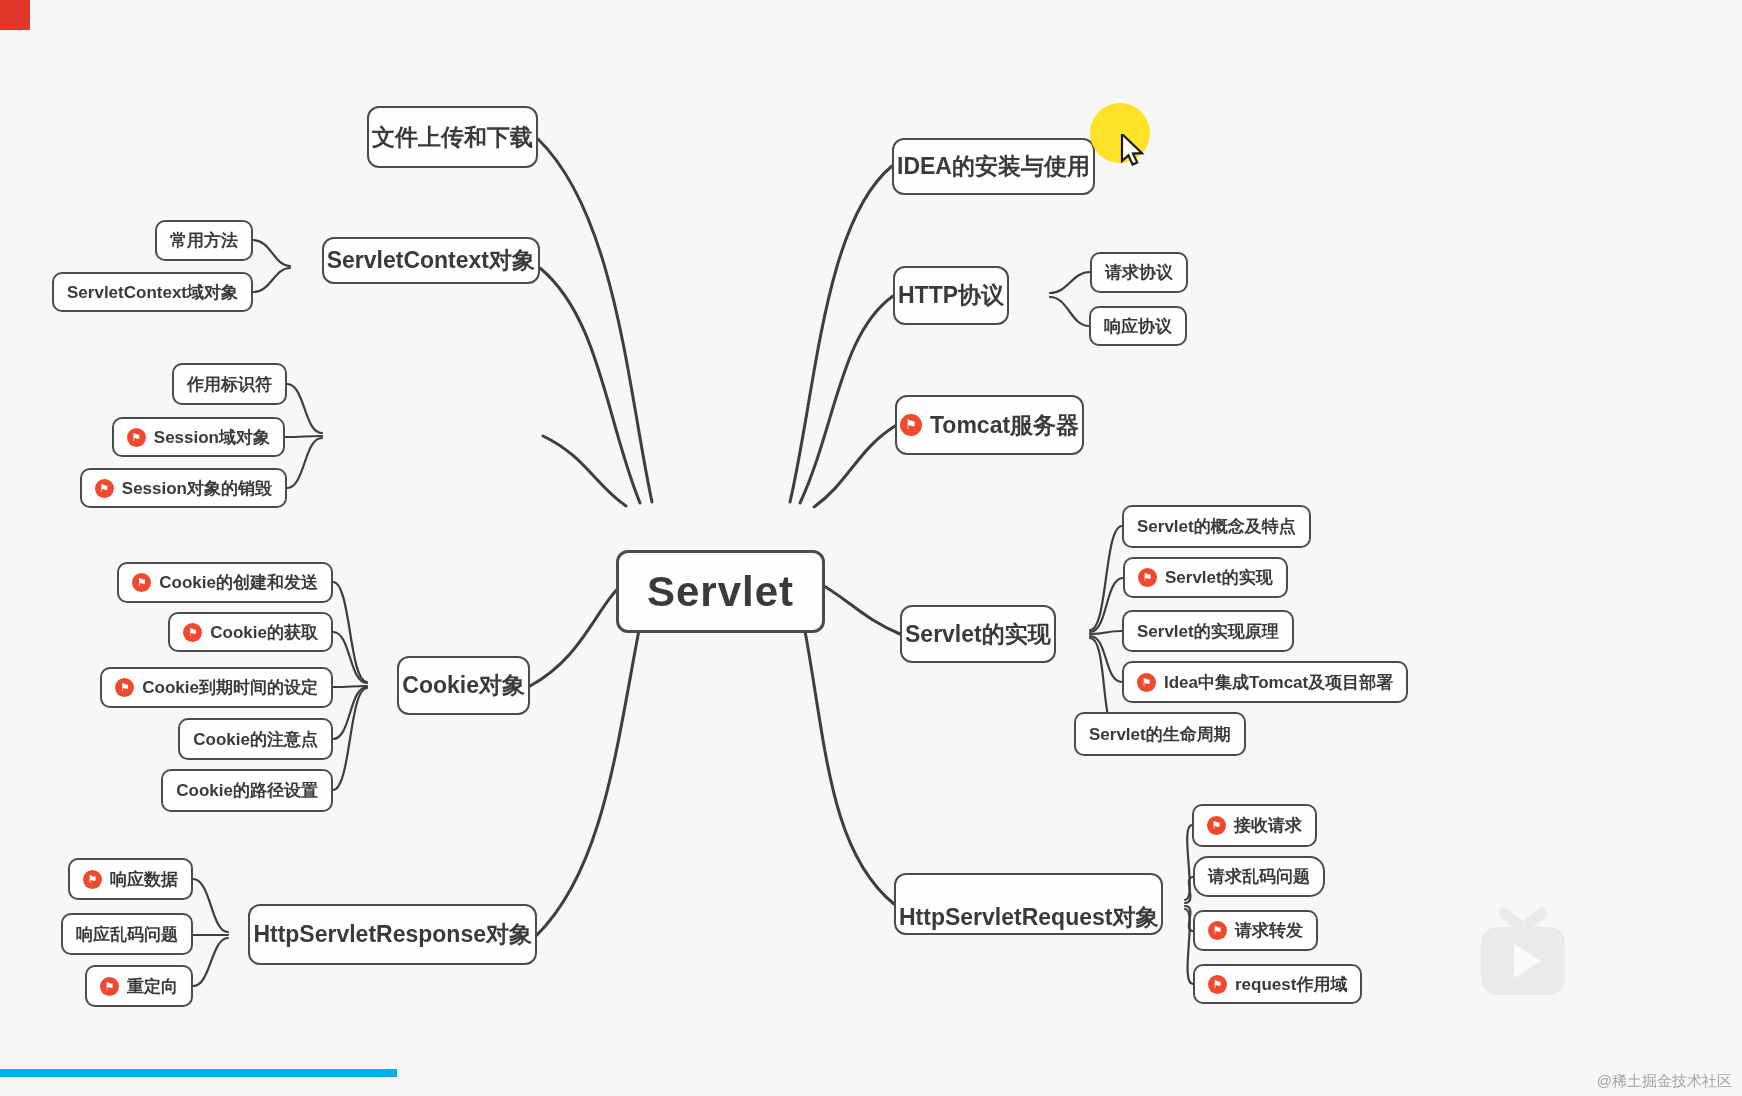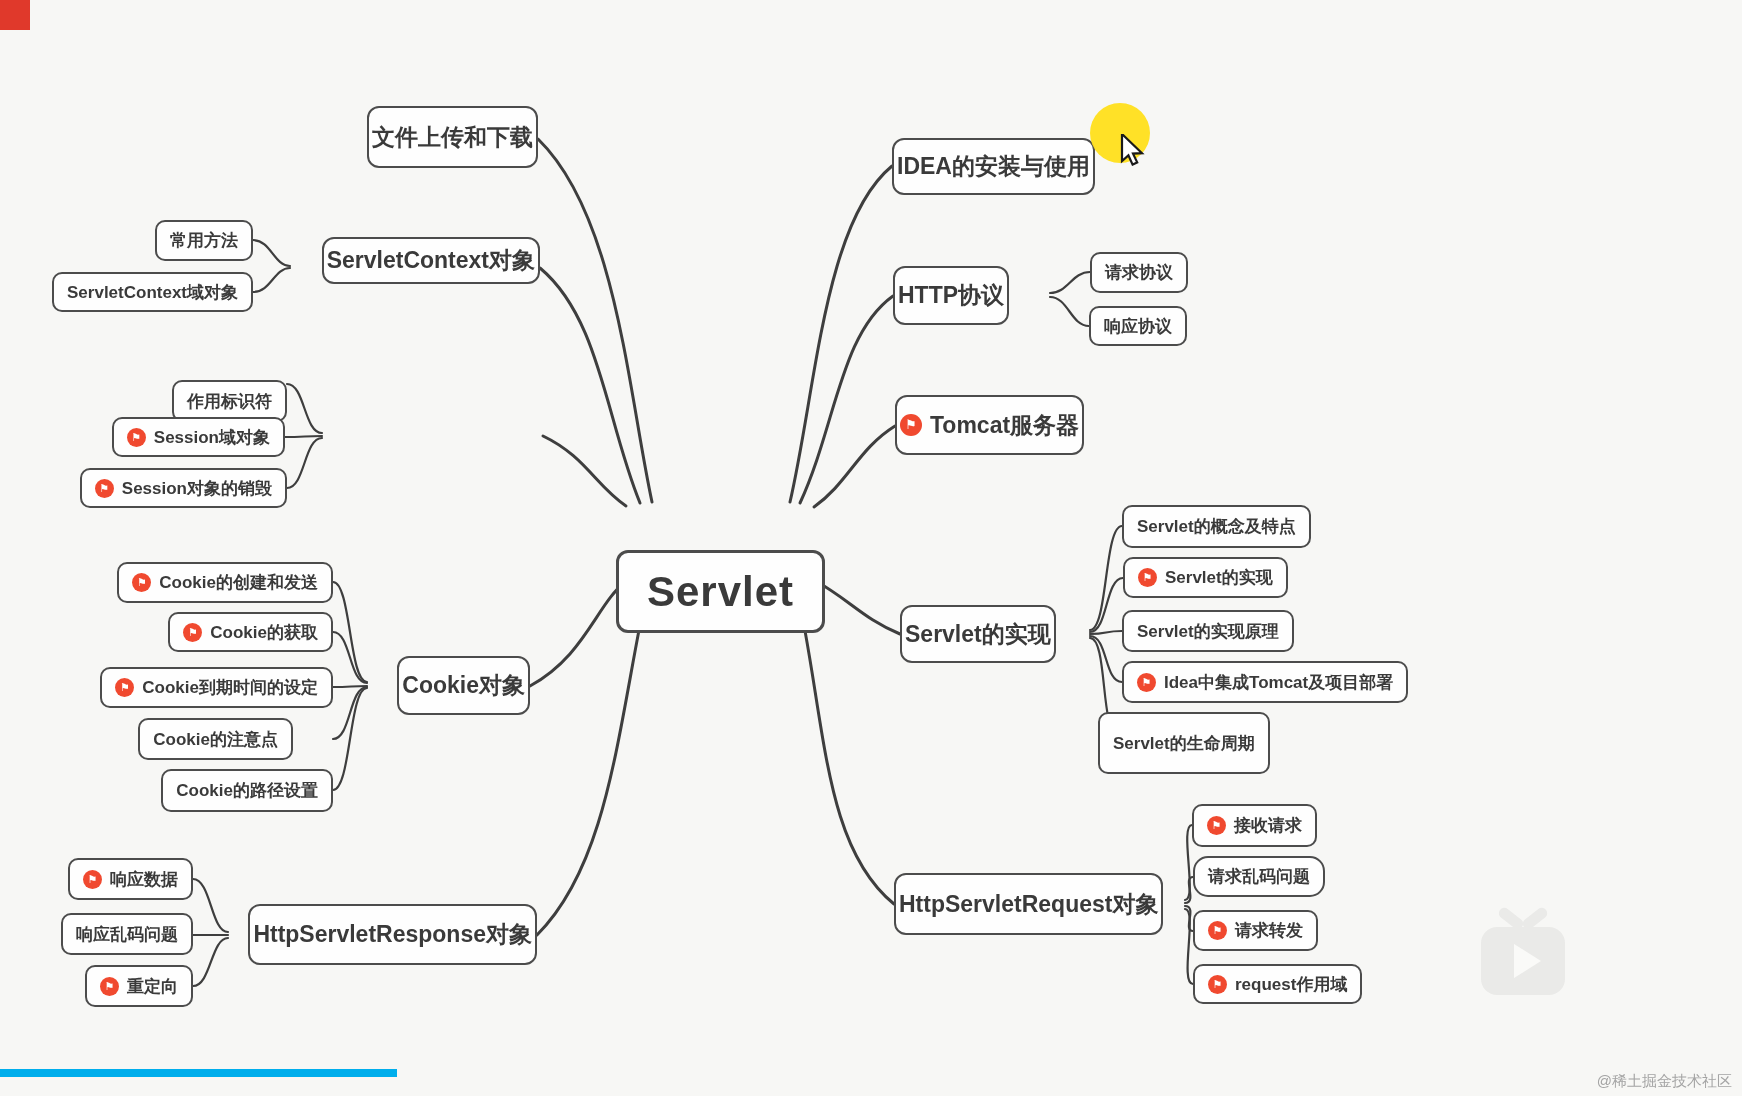--- a/index.html
+++ b/index.html
@@ -104,21 +104,21 @@
   <div class="node topic" style="right:1202px;top:237px;height:47px;">
     <span>ServletContext对象</span>
   </div>
   <div class="node child" style="right:1489px;top:220px;height:41px;justify-content:center;">
     <span>常用方法</span>
   </div>
   <div class="node child" style="right:1489px;top:272px;height:40px;">
     <span>ServletContext域对象</span>
   </div>
 
-  <div class="node child" style="right:1455px;top:380px;height:42px;justify-content:center;">
+  <div class="node child" style="right:1455px;top:363px;height:42px;justify-content:center;">
     <span>作用标识符</span>
   </div>
   <div class="node child" style="right:1457px;top:417px;height:40px;">
     <span class="flag">⚑</span>
     <span>Session域对象</span>
   </div>
   <div class="node child" style="right:1455px;top:468px;height:40px;">
     <span class="flag">⚑</span>
     <span>Session对象的销毁</span>
   </div>
@@ -131,21 +131,21 @@
     <span>Cookie的创建和发送</span>
   </div>
   <div class="node child" style="right:1409px;top:612px;height:40px;">
     <span class="flag">⚑</span>
     <span>Cookie的获取</span>
   </div>
   <div class="node child" style="right:1409px;top:667px;height:41px;">
     <span class="flag">⚑</span>
     <span>Cookie到期时间的设定</span>
   </div>
-  <div class="node child" style="right:1449px;top:718px;height:42px;text-align:center;">
+  <div class="node child" style="right:1409px;top:718px;height:42px;text-align:center;">
     <span>Cookie的注意点</span>
   </div>
   <div class="node child" style="right:1409px;top:769px;height:43px;">
     <span>Cookie的路径设置</span>
   </div>
 
   <div class="node topic" style="right:1205px;top:904px;height:61px;">
     <span>HttpServletResponse对象</span>
   </div>
   <div class="node child" style="right:1549px;top:858px;height:42px;">
@@ -189,25 +189,25 @@
     <span class="flag">⚑</span>
     <span>Servlet的实现</span>
   </div>
   <div class="node child" style="left:1122px;top:610px;height:42px;">
     <span>Servlet的实现原理</span>
   </div>
   <div class="node child" style="left:1122px;top:661px;height:42px;">
     <span class="flag">⚑</span>
     <span>Idea中集成Tomcat及项目部署</span>
   </div>
-  <div class="node child" style="left:1098px;top:712px;height:62px;justify-content:flex-end;">
+  <div class="node child" style="left:1074px;top:712px;height:44px;justify-content:flex-end;">
     <span>Servlet的生命周期</span>
   </div>
 
-  <div class="node topic" style="left:894px;top:873px;height:62px;">
+  <div class="node topic" style="left:894px;top:873px;height:62px;align-items:flex-end;">
     <span>HttpServletRequest对象</span>
   </div>
   <div class="node child" style="left:1192px;top:804px;height:43px;">
     <span class="flag">⚑</span>
     <span>接收请求</span>
   </div>
   <div class="node child" style="left:1193px;top:856px;height:41px;border-radius:15px;">
     <span>请求乱码问题</span>
   </div>
   <div class="node child" style="left:1193px;top:910px;height:41px;">

